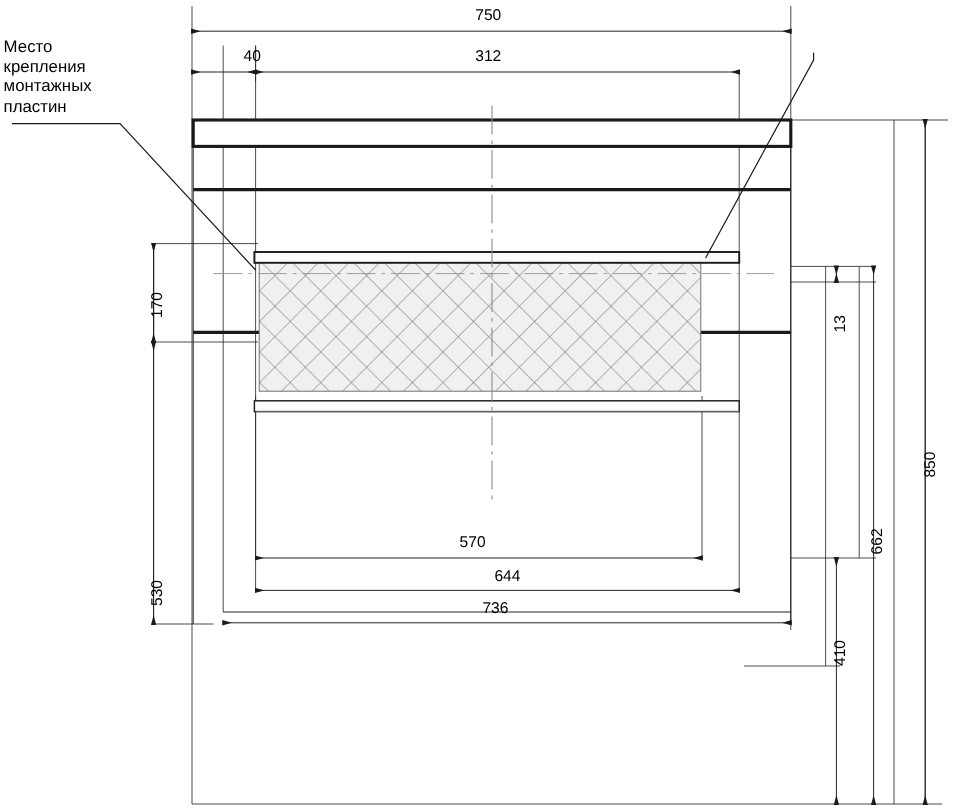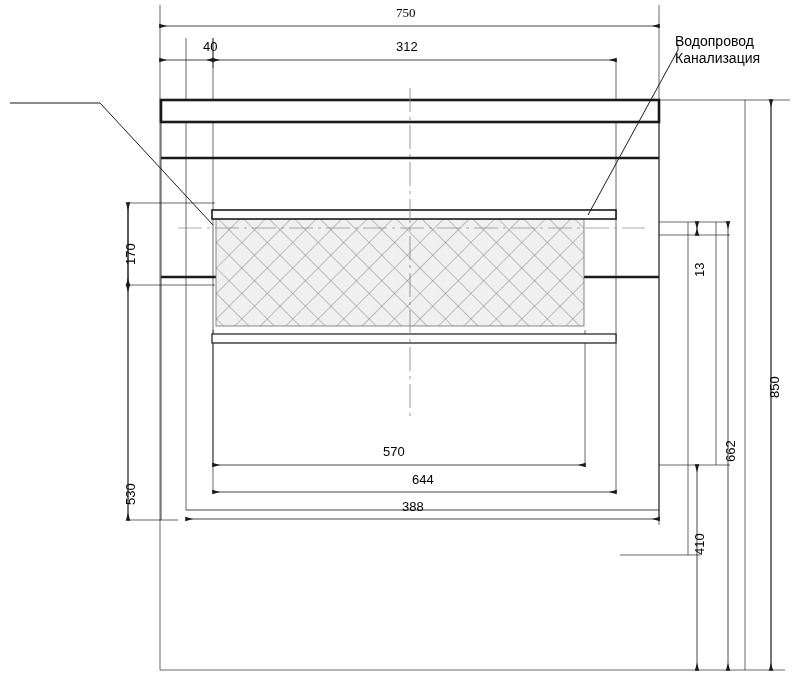--- a/index.html
+++ b/index.html
@@ -153,37 +153,39 @@
 
       <line x1="697" y1="465" x2="697" y2="670" marker-start="url(#arrOut)" marker-end="url(#arrIn)"></line>
     </g>
 
     <g stroke="#1a1a1a" stroke-width="1" fill="none">
       <path d="M10,103 L100,103 L213,225"></path>
       <path d="M678,44 L678,50 L588,215"></path>
     </g>
   </svg>
 
-
-  <div class="lbl note" style="left:675px; top:33px;">
-    <div style="white-space:pre-line;">Водопровод
-Канализация</div>
+  <div class="lbl note" style="left:3px; top:30px;">
+    <div style="white-space:pre-line;">Место
+крепления
+монтажных
+пластин</div>
   </div>
 
-  <div class="lbl dim" style="left:396px; top:6px;font-family:Liberation Serif, serif;">750</div>
+
+  <div class="lbl dim" style="left:396px; top:6px;">750</div>
 
   <div class="lbl dim" style="left:203px; top:40px;">40</div>
 
   <div class="lbl dim" style="left:396px; top:40px;">312</div>
 
   <div class="lbl dim" style="left:383px; top:445px;text-align:center;">570</div>
 
   <div class="lbl dim" style="left:412px; top:473px;">644</div>
 
-  <div class="lbl dim" style="left:402px; top:500px;">388</div>
+  <div class="lbl dim" style="left:402px; top:500px;">736</div>
 
   <div class="lbl dim vert" style="left:124px; top:265px;">170</div>
 
   <div class="lbl dim vert" style="left:124px; top:505px;">530</div>
 
   <div class="lbl dim vert" style="left:693px; top:277px;">13</div>
 
   <div class="lbl dim vert" style="left:768px; top:398px;">850</div>
 
   <div class="lbl dim vert" style="left:724px; top:462px;">662</div>

